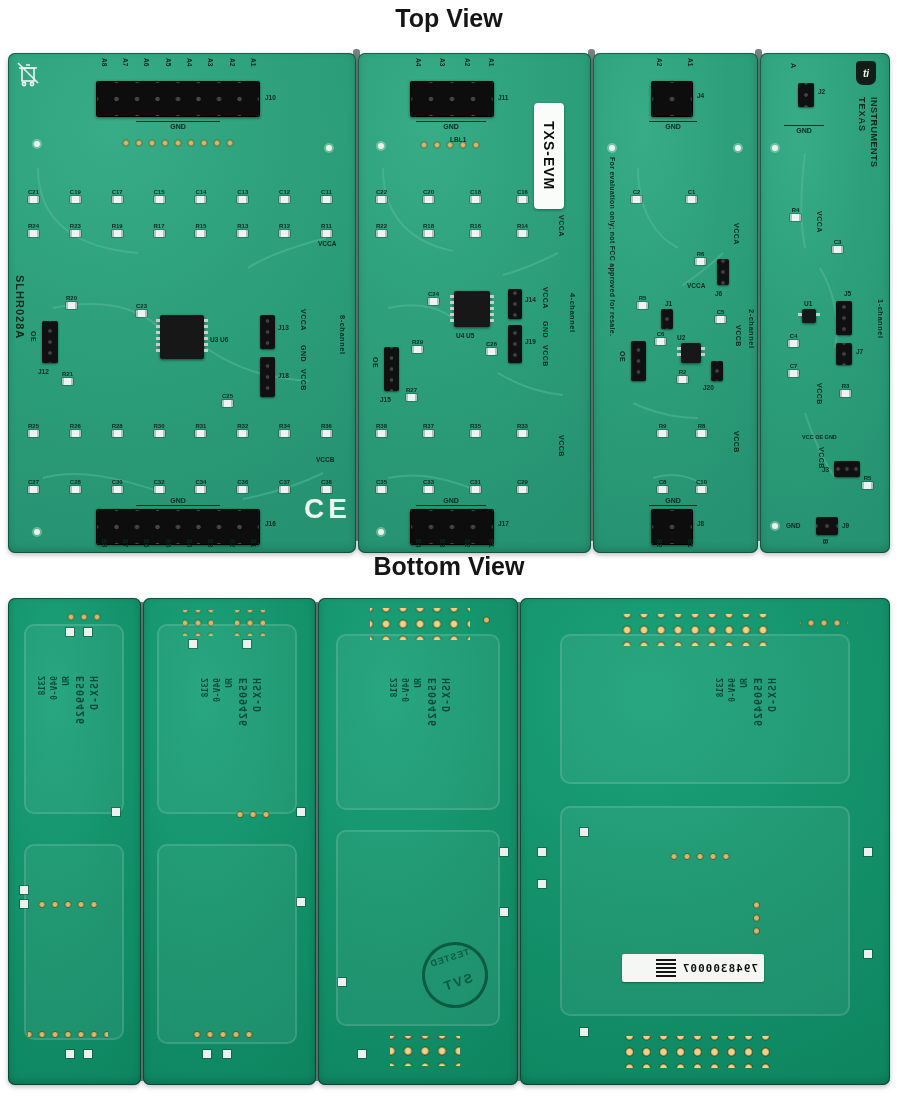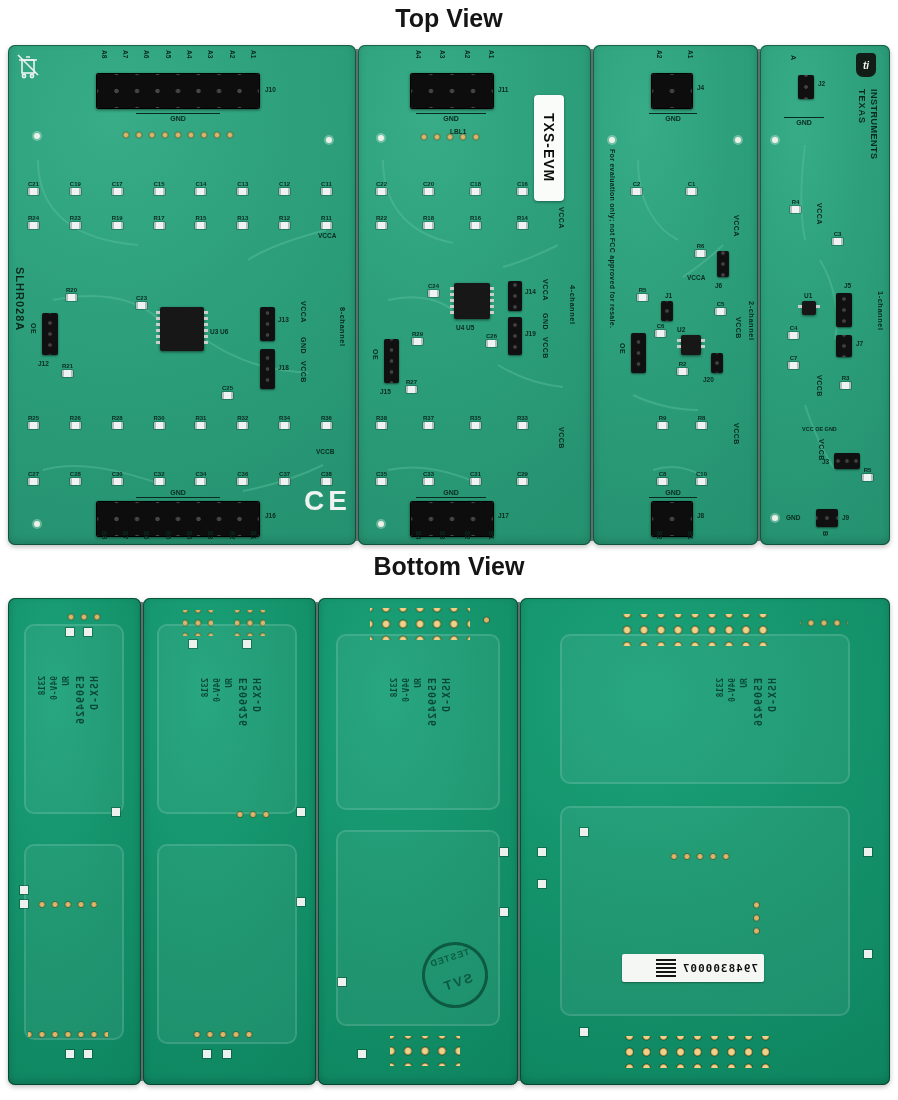--- a/index.html
+++ b/index.html
@@ -1,21 +1,21 @@
 <!DOCTYPE html>
 <html><head>
 <meta charset="utf-8">
 <style>
 *{margin:0;padding:0;box-sizing:border-box}
 html,body{width:898px;height:1100px;background:#fff;font-family:"Liberation Sans",sans-serif;position:relative;overflow:hidden}
 .title{position:absolute;left:0;width:100%;text-align:center;font-size:25px;font-weight:bold;color:#151515}
 #board-top{position:absolute;left:8px;top:45px;width:882px;height:500px}
 #board-bottom{position:absolute;left:8px;top:598px;width:882px;height:487px}
 .seam{position:absolute;top:4px;bottom:4px;background:rgba(8,30,22,.55);border-radius:3px}
-.sec{position:absolute;top:0;height:100%;border-radius:7px;overflow:hidden;
+.sec{position:absolute;top:8px;height:100%;border-radius:7px;overflow:hidden;
  background:radial-gradient(120% 90% at 30% 15%,#37ac86 0%,#2da07b 45%,#259270 100%);
  box-shadow:inset 0 0 0 1px rgba(0,40,25,.5),inset 0 -3px 8px rgba(0,0,0,.18),0 2px 5px rgba(0,0,0,.25)}
 .bsec{position:absolute;top:0;height:100%;border-radius:7px;overflow:hidden;
  background:radial-gradient(120% 90% at 35% 20%,#1ba278 0%,#14926a 50%,#0e8660 100%);
  box-shadow:inset 0 0 0 1px rgba(0,35,22,.55),inset 0 -3px 8px rgba(0,0,0,.2),0 2px 5px rgba(0,0,0,.25)}
 .traces{position:absolute;inset:0;pointer-events:none}
 .slabel{position:absolute;font-size:6.5px;font-weight:700;color:#0a2a1d;line-height:1;white-space:nowrap}
 .vtext{position:absolute;writing-mode:vertical-rl;font-size:7px;font-weight:700;color:#0a2a1d;line-height:1;letter-spacing:.5px;white-space:nowrap}
 .pinrow{position:absolute;display:flex;justify-content:space-between}
 .vpin{writing-mode:vertical-rl;font-size:6.5px;font-weight:700;color:#0a2a1d;line-height:1}

